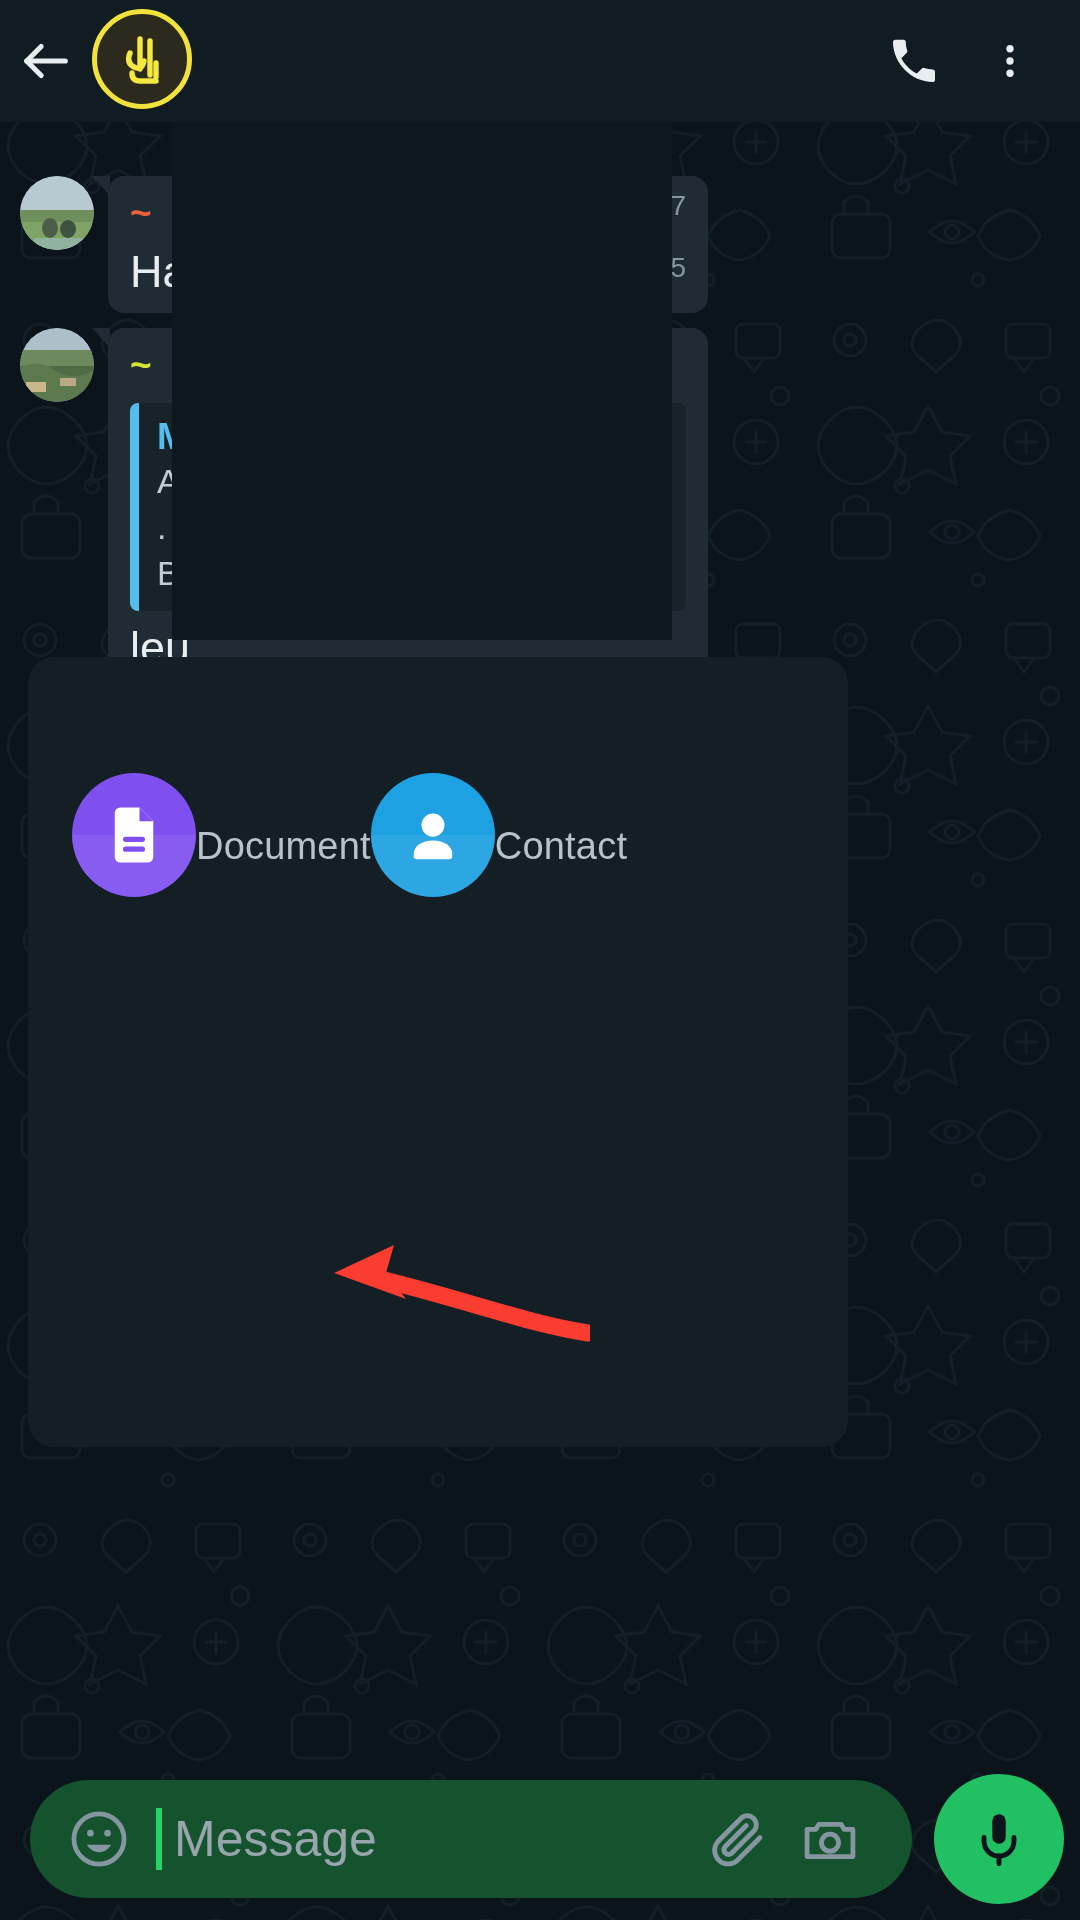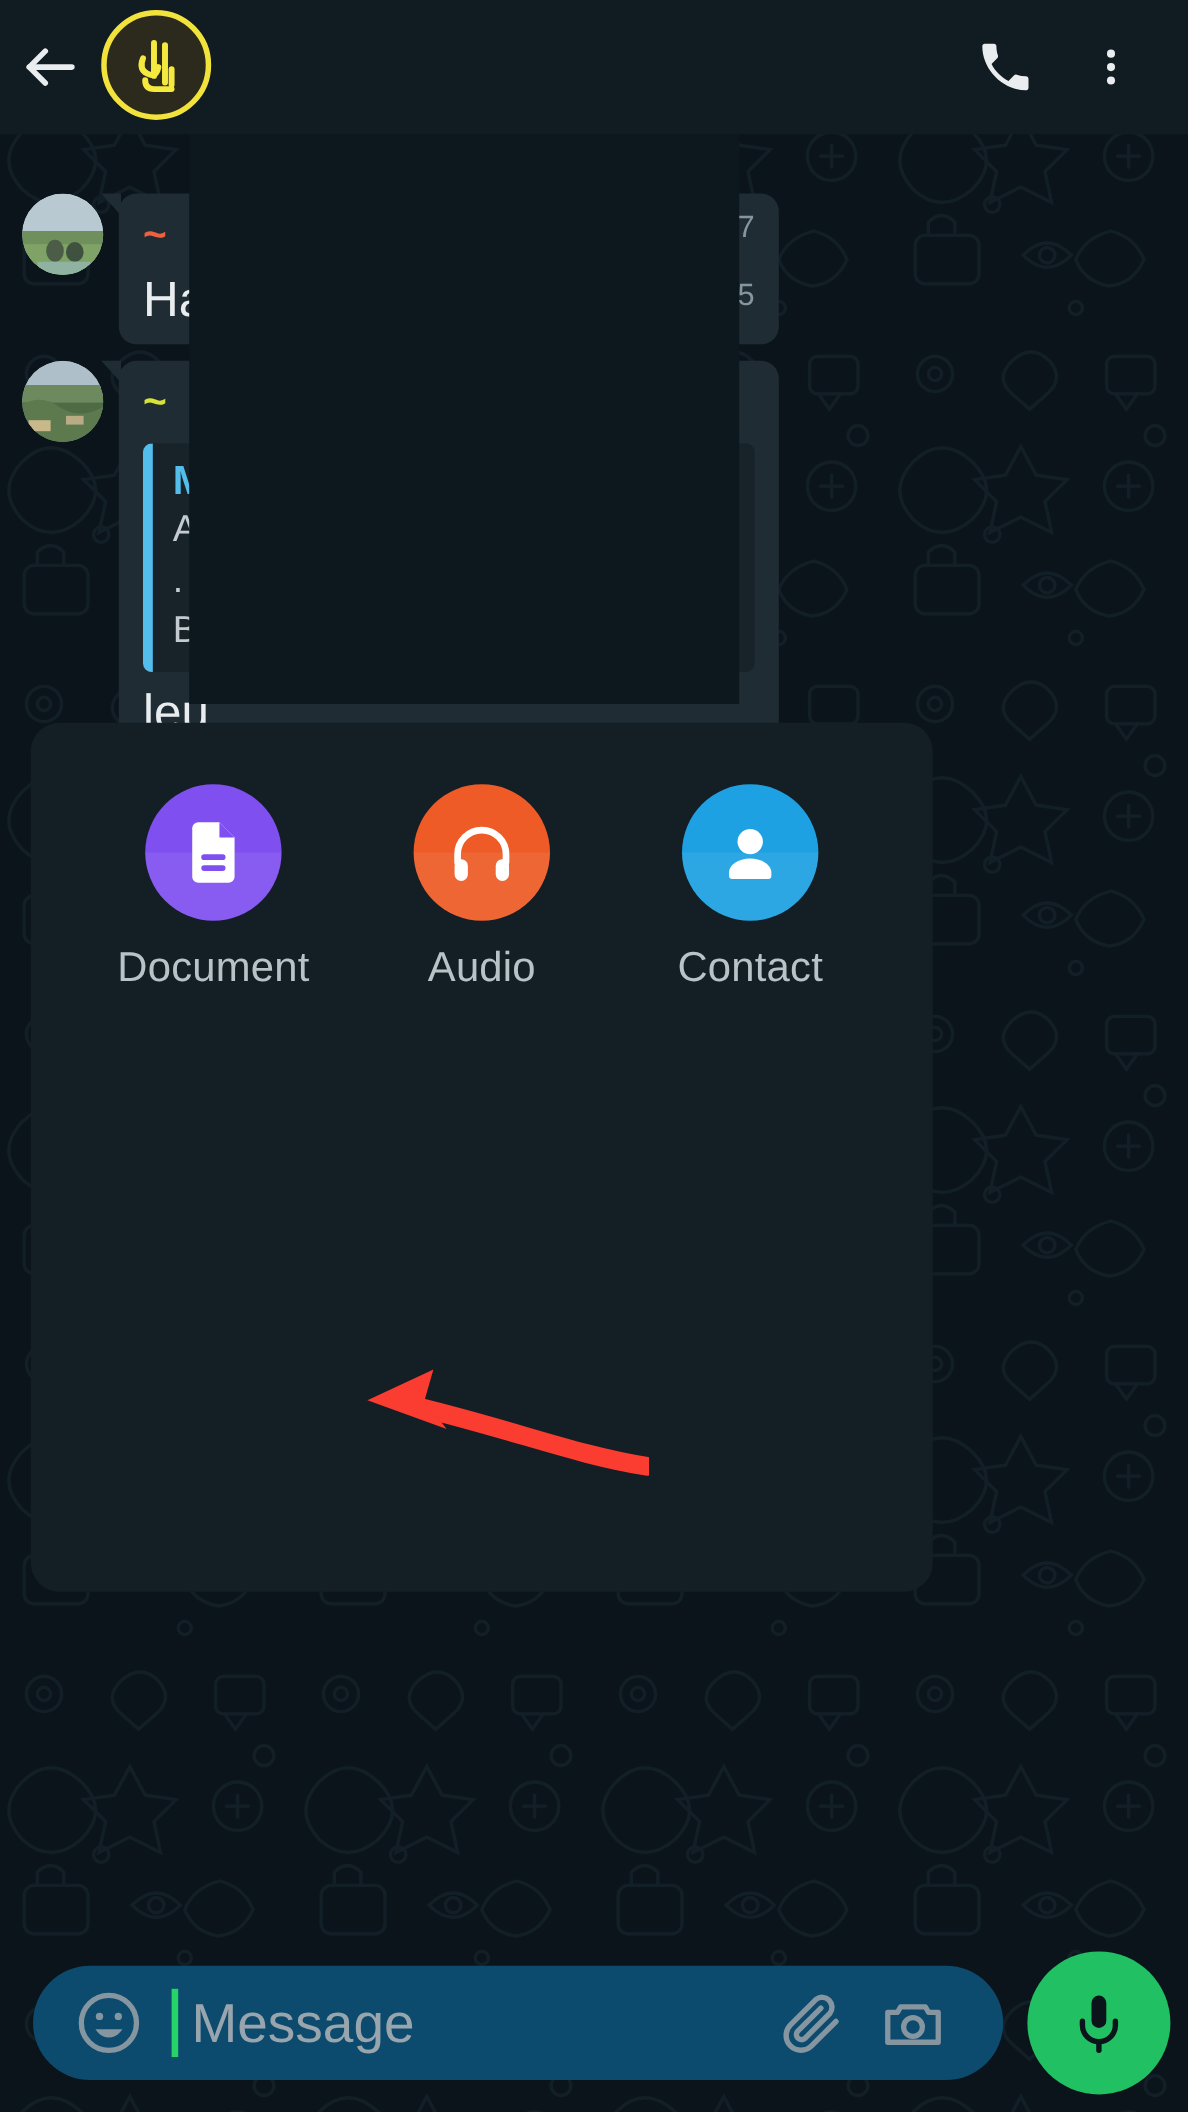--- a/index.html
+++ b/index.html
@@ -83,21 +83,21 @@
     border-radius:26px;
     z-index:20;
   }
   .attach-grid {
     display:grid;
     grid-template-columns:repeat(3, 1fr);
     row-gap:0;
     padding:56px 44px 0 44px;
   }
   .attach-item {
-    display:flex; flex-direction:column; align-items:center;
+    display:flex; flex-direction:row; align-items:center;
     height:244px;
   }
   .attach-circle {
     width:124px; height:124px; border-radius:50%;
     display:flex; align-items:center; justify-content:center;
     position:relative; overflow:hidden;
   }
   .attach-circle::after {
     content:""; position:absolute; left:0; right:0; top:50%; bottom:0;
     background:rgba(255,255,255,.07); pointer-events:none;
@@ -114,22 +114,22 @@
     width:270px; height:130px; z-index:40;
     pointer-events:none;
   }
 
   
   #input-bar {
     position:absolute; left:0; bottom:0; width:1080px; height:162px;
     display:flex; align-items:center; z-index:30;
   }
   #input-pill {
-    margin-left:30px; height:104px; flex:1;
-    background:#0c4a6e; border-radius:62px;
+    margin-left:30px; height:118px; flex:1;
+    background:#14532d; border-radius:62px;
     display:flex; align-items:center; padding:0 34px;
   }
   #emoji-btn { flex:0 0 70px; display:flex; align-items:center; justify-content:center; }
   #caret {
     width:6px; height:62px; background:#25d366; margin-left:22px; flex:0 0 6px;
   }
   #msg-input {
     flex:1; margin-left:12px; font-size:50px; color:#98a5ad;
     white-space:nowrap; overflow:hidden;
   }
@@ -286,30 +286,20 @@
           <path d="M14 2v5h5" fill="#7f4ff0"></path>
           <rect x="8" y="12.6" width="8" height="1.9" rx=".95" fill="#7f4ff0"></rect>
           <rect x="8" y="16.2" width="8" height="1.9" rx=".95" fill="#7f4ff0"></rect>
         </svg>
       </div>
       <div class="attach-label">Document</div>
     </div>
 
 
 
-    <div class="attach-item">
-      <div class="attach-circle" style="background:#ee5b26;">
-        <svg width="66" height="66" viewBox="0 0 24 24">
-          <path d="M4 15.2v-2.6a8 8 0 0 1 16 0v2.6" fill="none" stroke="#ffffff" stroke-width="2.2" stroke-linecap="round"></path>
-          <rect x="3" y="14.2" width="4.4" height="7.2" rx="2.2" fill="#ffffff"></rect>
-          <rect x="16.6" y="14.2" width="4.4" height="7.2" rx="2.2" fill="#ffffff"></rect>
-        </svg>
-      </div>
-      <div class="attach-label">Audio</div>
-    </div>
 
 
     <div class="attach-item">
       <div class="attach-circle" style="background:#1da1e2;">
         <svg width="66" height="66" viewBox="0 0 24 24" fill="#ffffff">
           <circle cx="12" cy="8.4" r="4.2"></circle>
           <path d="M12 14c-4 0-7 2.2-7 4.6v1.2c0 .6.5 1 1 1h12c.6 0 1-.4 1-1v-1.2C19 16.2 16 14 12 14z"></path>
         </svg>
       </div>
       <div class="attach-label">Contact</div>

